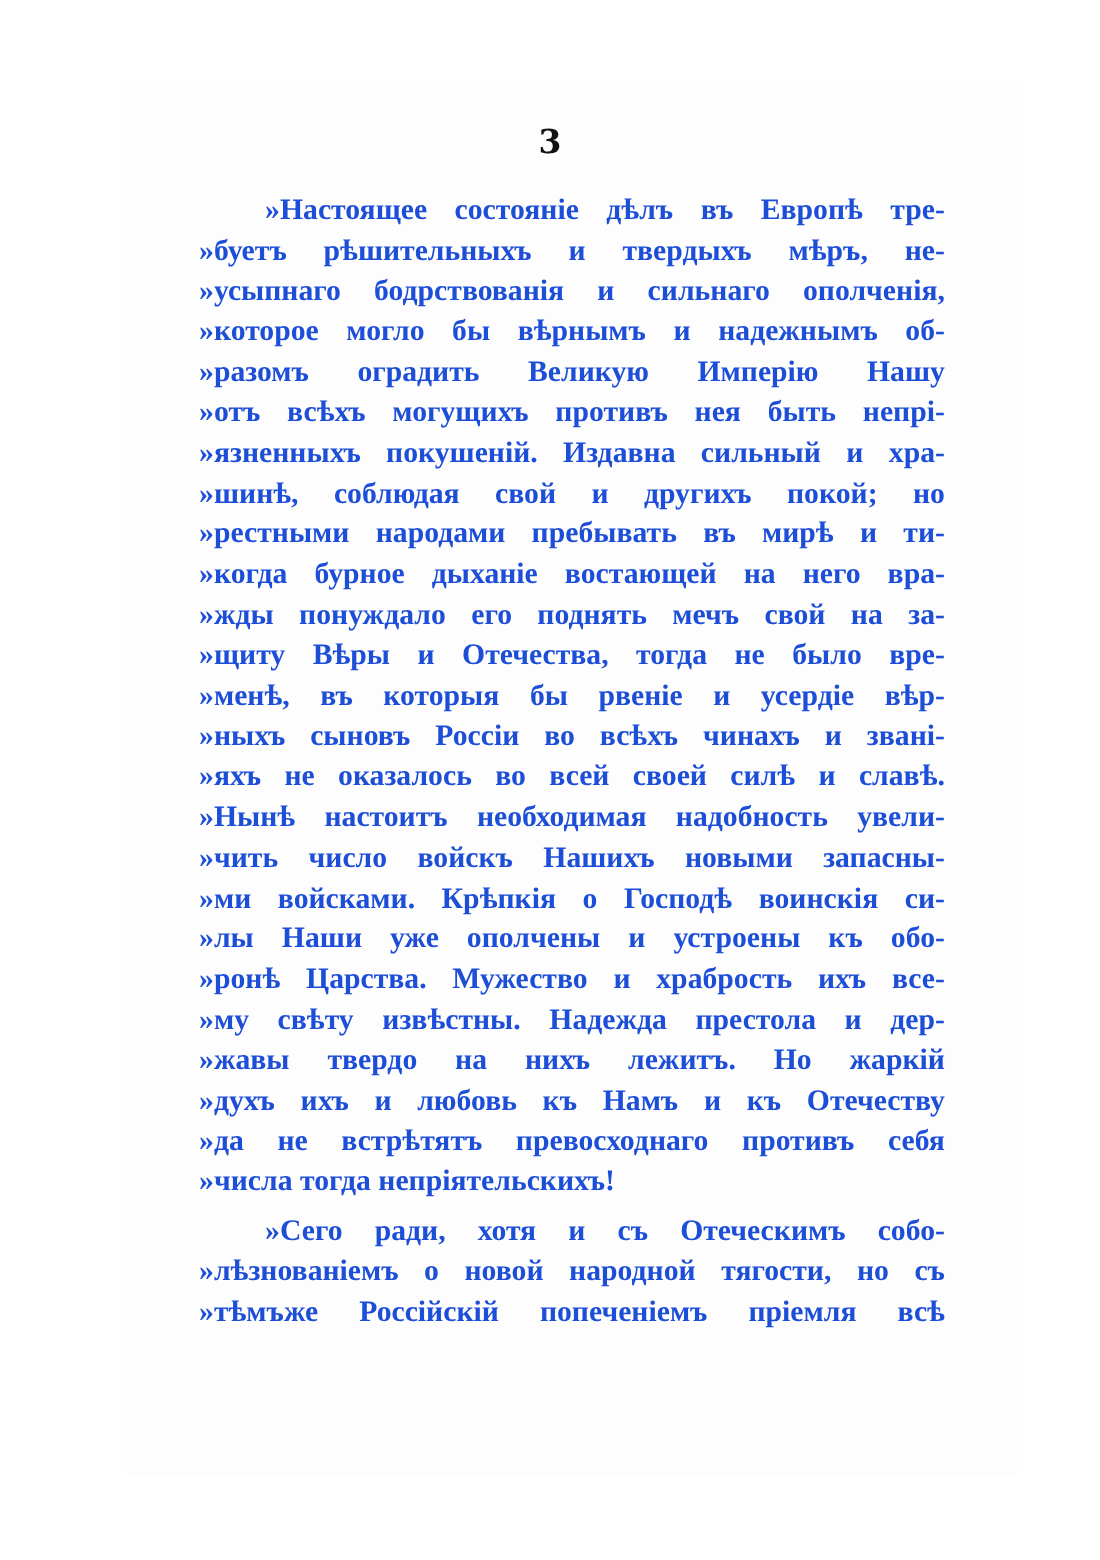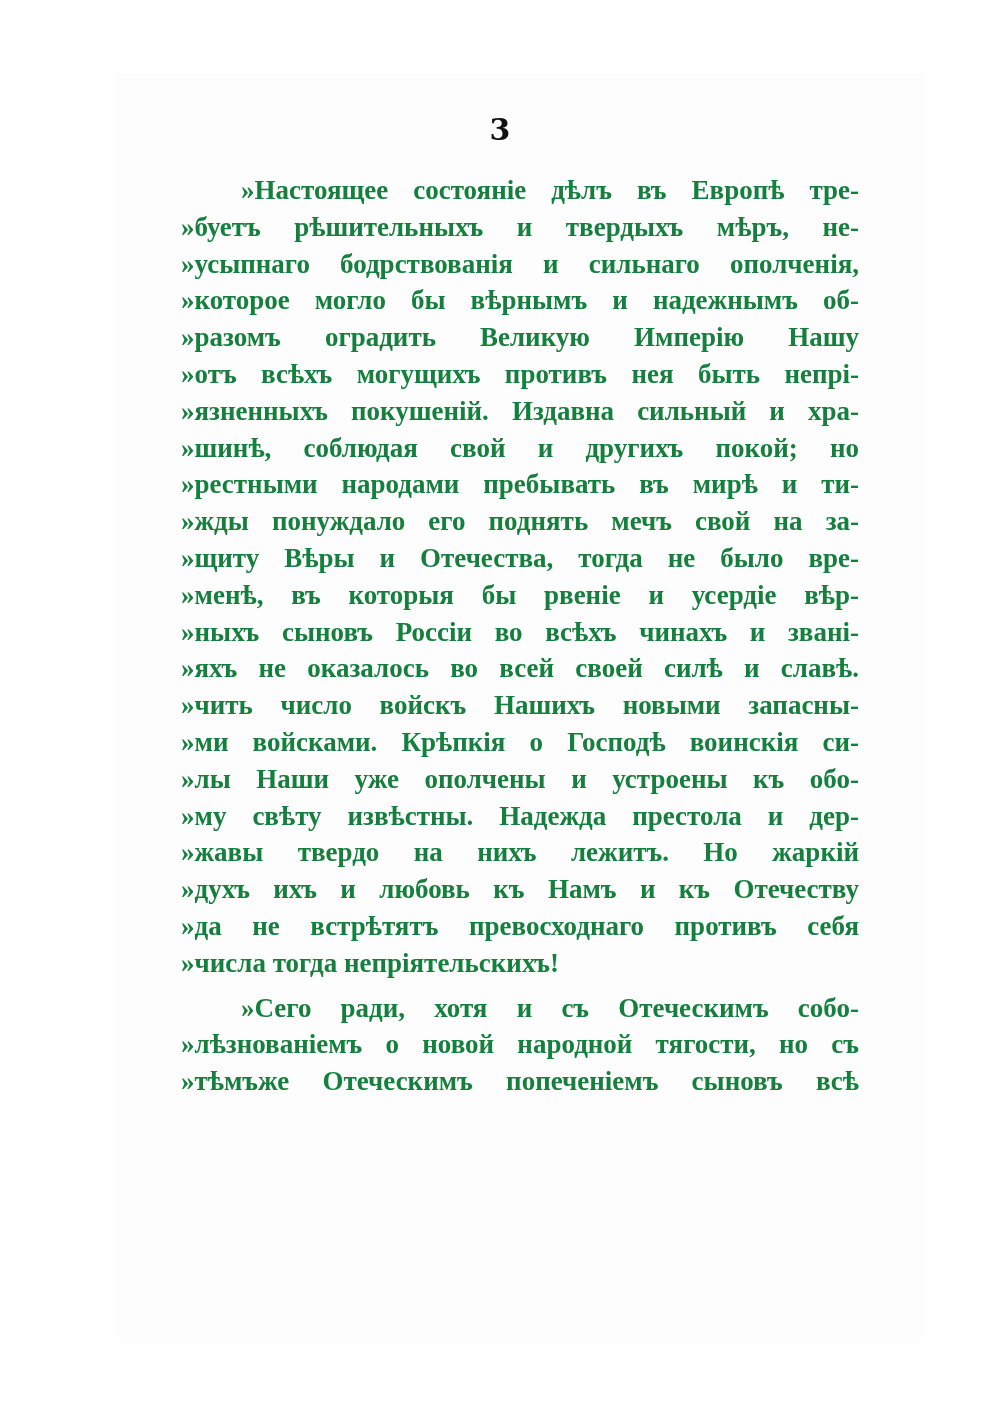--- a/index.html
+++ b/index.html
@@ -8,21 +8,21 @@
     position: absolute; left: 115px; top: 73px; width: 810px; height: 1268px;
     background: #fdfdfd;
   }
   .page-number {
     position: absolute; left: 0; width: 1000px; top: 112px; text-align: center;
     font-family: "DejaVu Serif", serif; font-size: 30px; color: #111;
     font-weight: bold;
   }
   .text-block {
     position: absolute; left: 181px; top: 172px; width: 678px;
-    font-family: "Liberation Serif", serif; font-size: 27px; color: #15803d;
+    font-family: "Liberation Serif", serif; font-size: 27px; color: #1d4ed8;
     font-weight: bold;
   }
   .line {
     display: block; height: 36.8px; line-height: 36.8px; white-space: nowrap;
     text-align: justify; text-align-last: justify;
   }
   .line.last { text-align-last: left; }
   .line.indent { padding-left: 60px; }
   .para-gap { height: 8px; }
 </style>
@@ -37,33 +37,36 @@
   <div>
     <span class="line indent">»Настоящее состояніе дѣлъ въ Европѣ тре-</span>
     <span class="line">»буетъ рѣшительныхъ и твердыхъ мѣръ, не-</span>
     <span class="line">»усыпнаго бодрствованія и сильнаго ополченія,</span>
     <span class="line">»которое могло бы вѣрнымъ и надежнымъ об-</span>
     <span class="line">»разомъ оградить Великую Имперію Нашу</span>
     <span class="line">»отъ всѣхъ могущихъ противъ нея быть непрі-</span>
     <span class="line">»язненныхъ покушеній. Издавна сильный и хра-</span>
     <span class="line">»шинѣ, соблюдая свой и другихъ покой; но</span>
     <span class="line">»рестными народами пребывать въ мирѣ и ти-</span>
+    <span class="line">»когда бурное дыханіе востающей на него вра-</span>
     <span class="line">»жды понуждало его поднять мечъ свой на за-</span>
     <span class="line">»щиту Вѣры и Отечества, тогда не было вре-</span>
     <span class="line">»менѣ, въ которыя бы рвеніе и усердіе вѣр-</span>
     <span class="line">»ныхъ сыновъ Россіи во всѣхъ чинахъ и звані-</span>
     <span class="line">»яхъ не оказалось во всей своей силѣ и славѣ.</span>
+    <span class="line">»Нынѣ настоитъ необходимая надобность увели-</span>
     <span class="line">»чить число войскъ Нашихъ новыми запасны-</span>
     <span class="line">»ми войсками. Крѣпкія о Господѣ воинскія си-</span>
     <span class="line">»лы Наши уже ополчены и устроены къ обо-</span>
+    <span class="line">»ронѣ Царства. Мужество и храбрость ихъ все-</span>
     <span class="line">»му свѣту извѣстны. Надежда престола и дер-</span>
     <span class="line">»жавы твердо на нихъ лежитъ. Но жаркій</span>
     <span class="line">»духъ ихъ и любовь къ Намъ и къ Отечеству</span>
     <span class="line">»да не встрѣтятъ превосходнаго противъ себя</span>
     <span class="line last">»числа тогда непріятельскихъ!</span>
   </div>
   <div class="para-gap"></div>
   <div>
     <span class="line indent">»Сего ради, хотя и съ Отеческимъ собо-</span>
     <span class="line">»лѣзнованіемъ о новой народной тягости, но съ</span>
-    <span class="line">»тѣмъже Отеческимъ попеченіемъ сыновъ всѣ</span>
+    <span class="line">»тѣмъже Россійскій попеченіемъ пріемля всѣ</span>
   </div>
 </div>
 
 </body></html>

